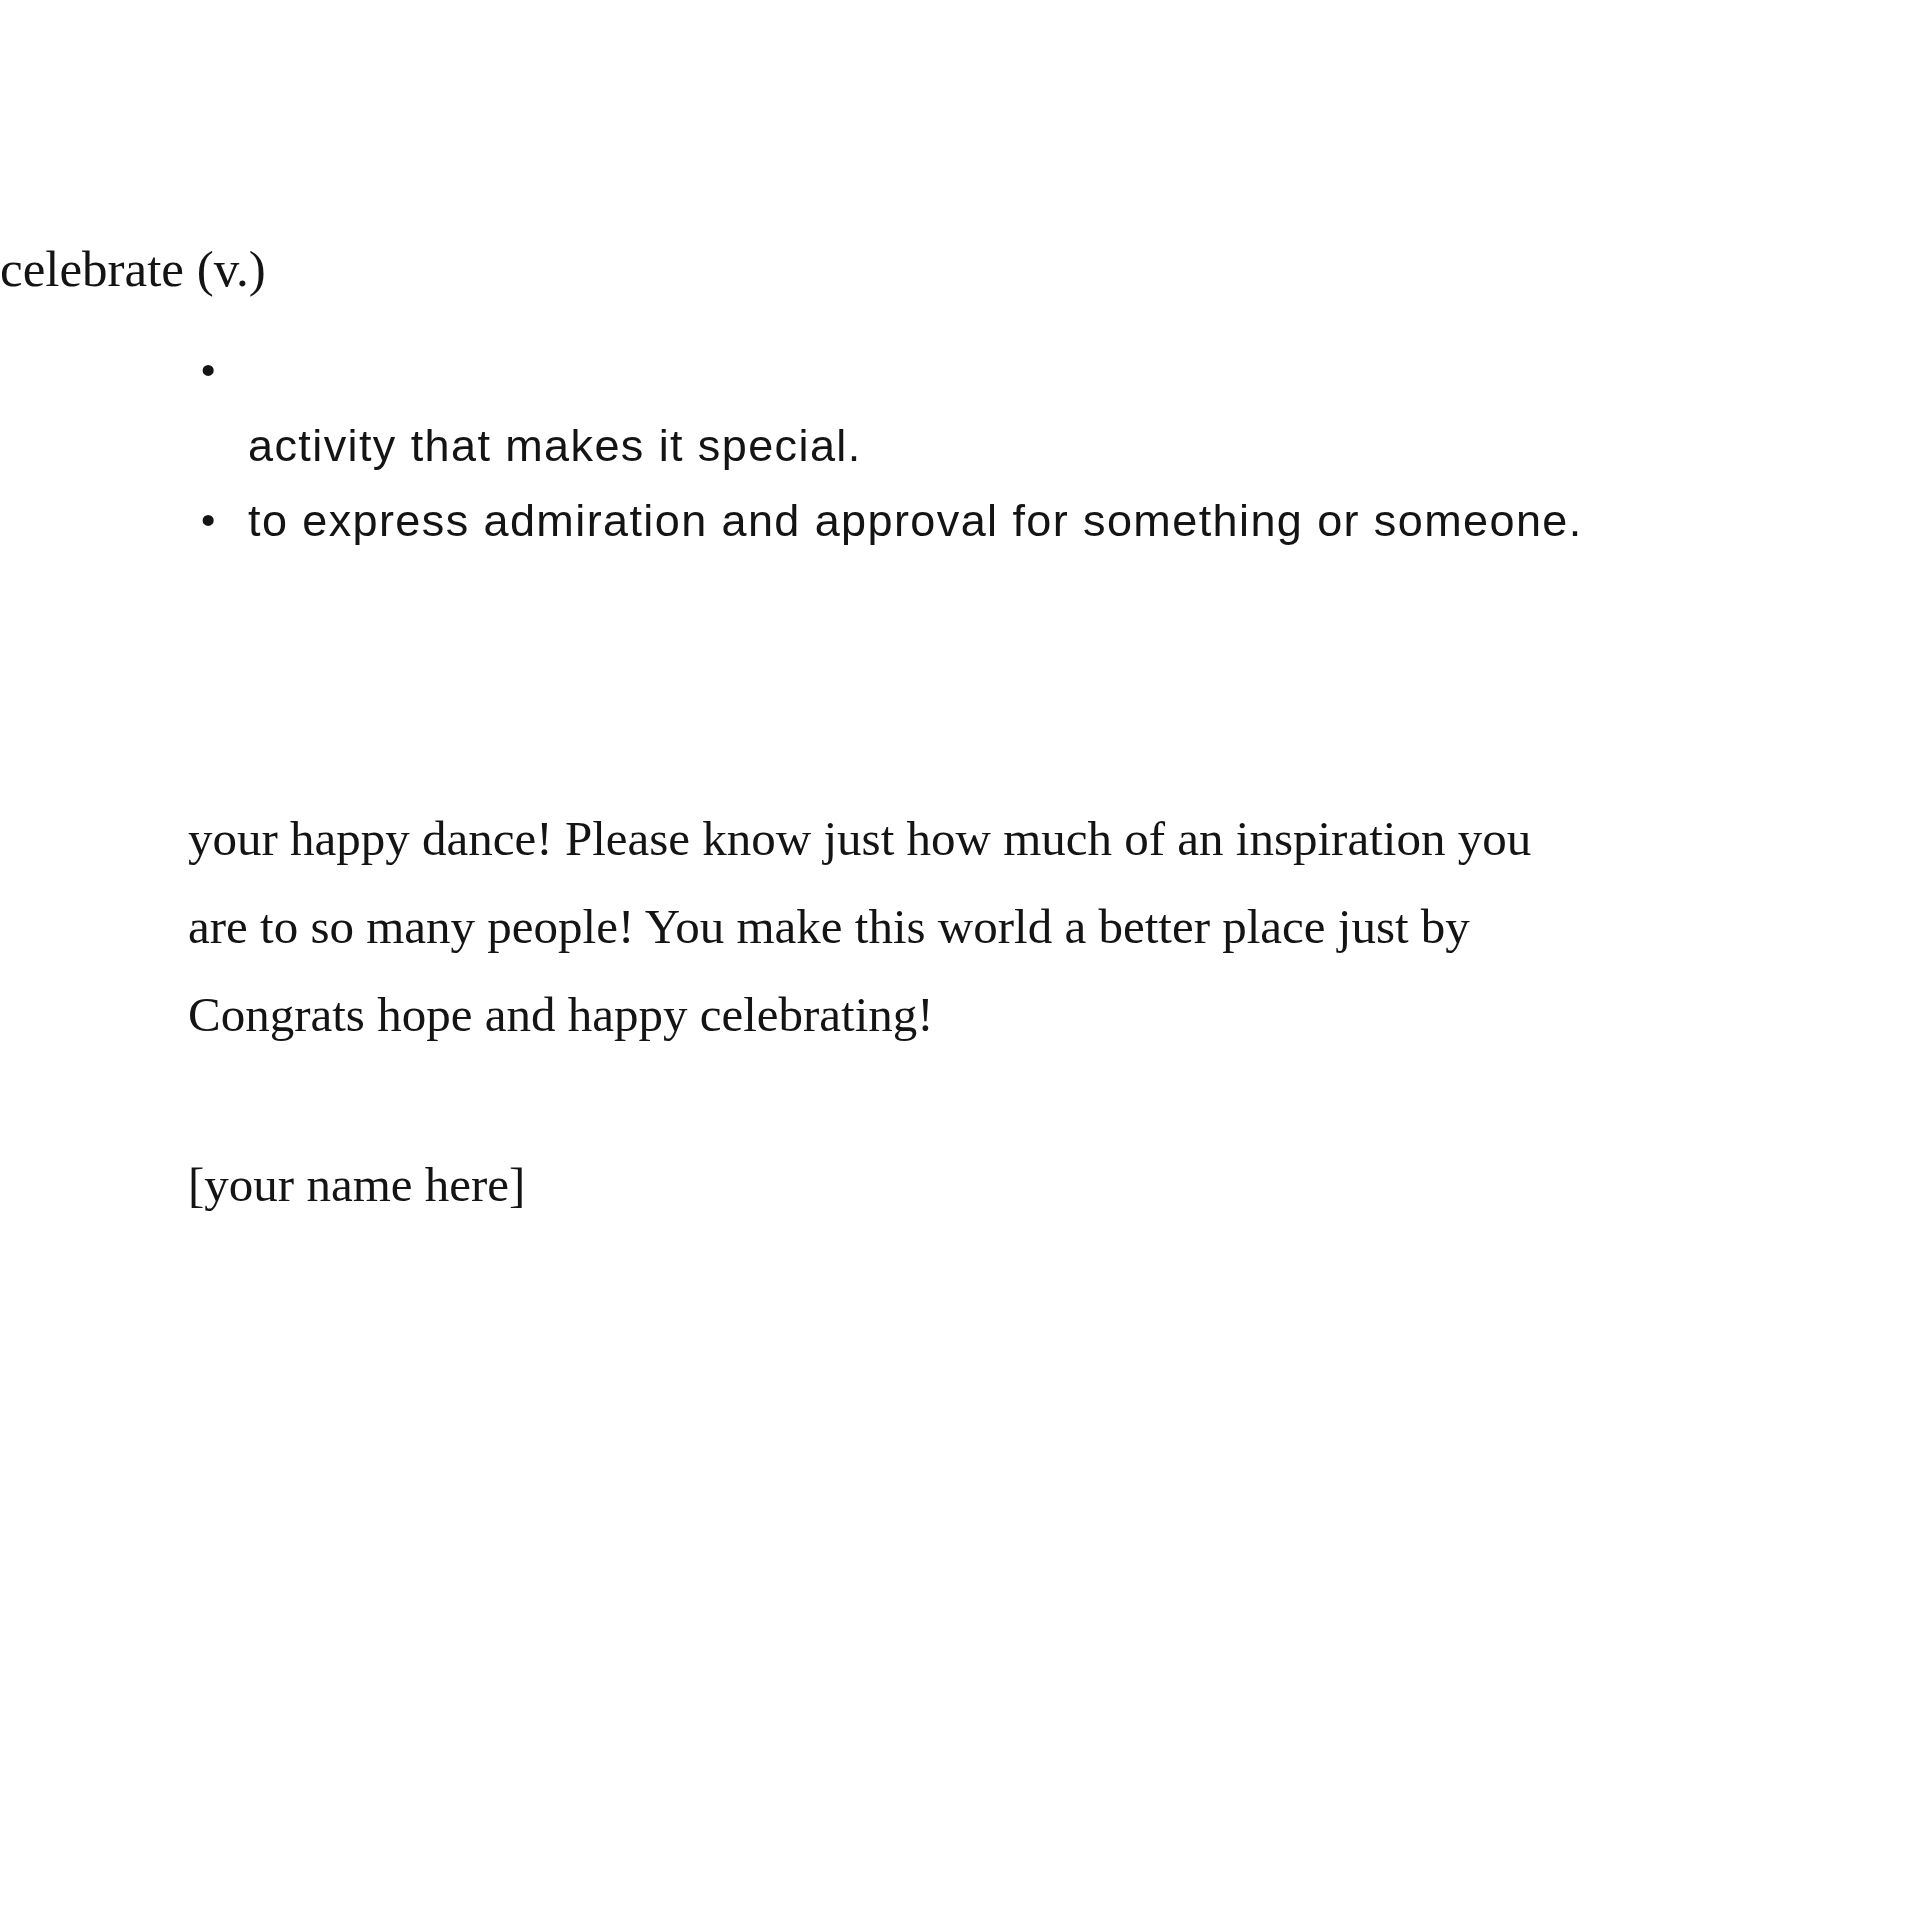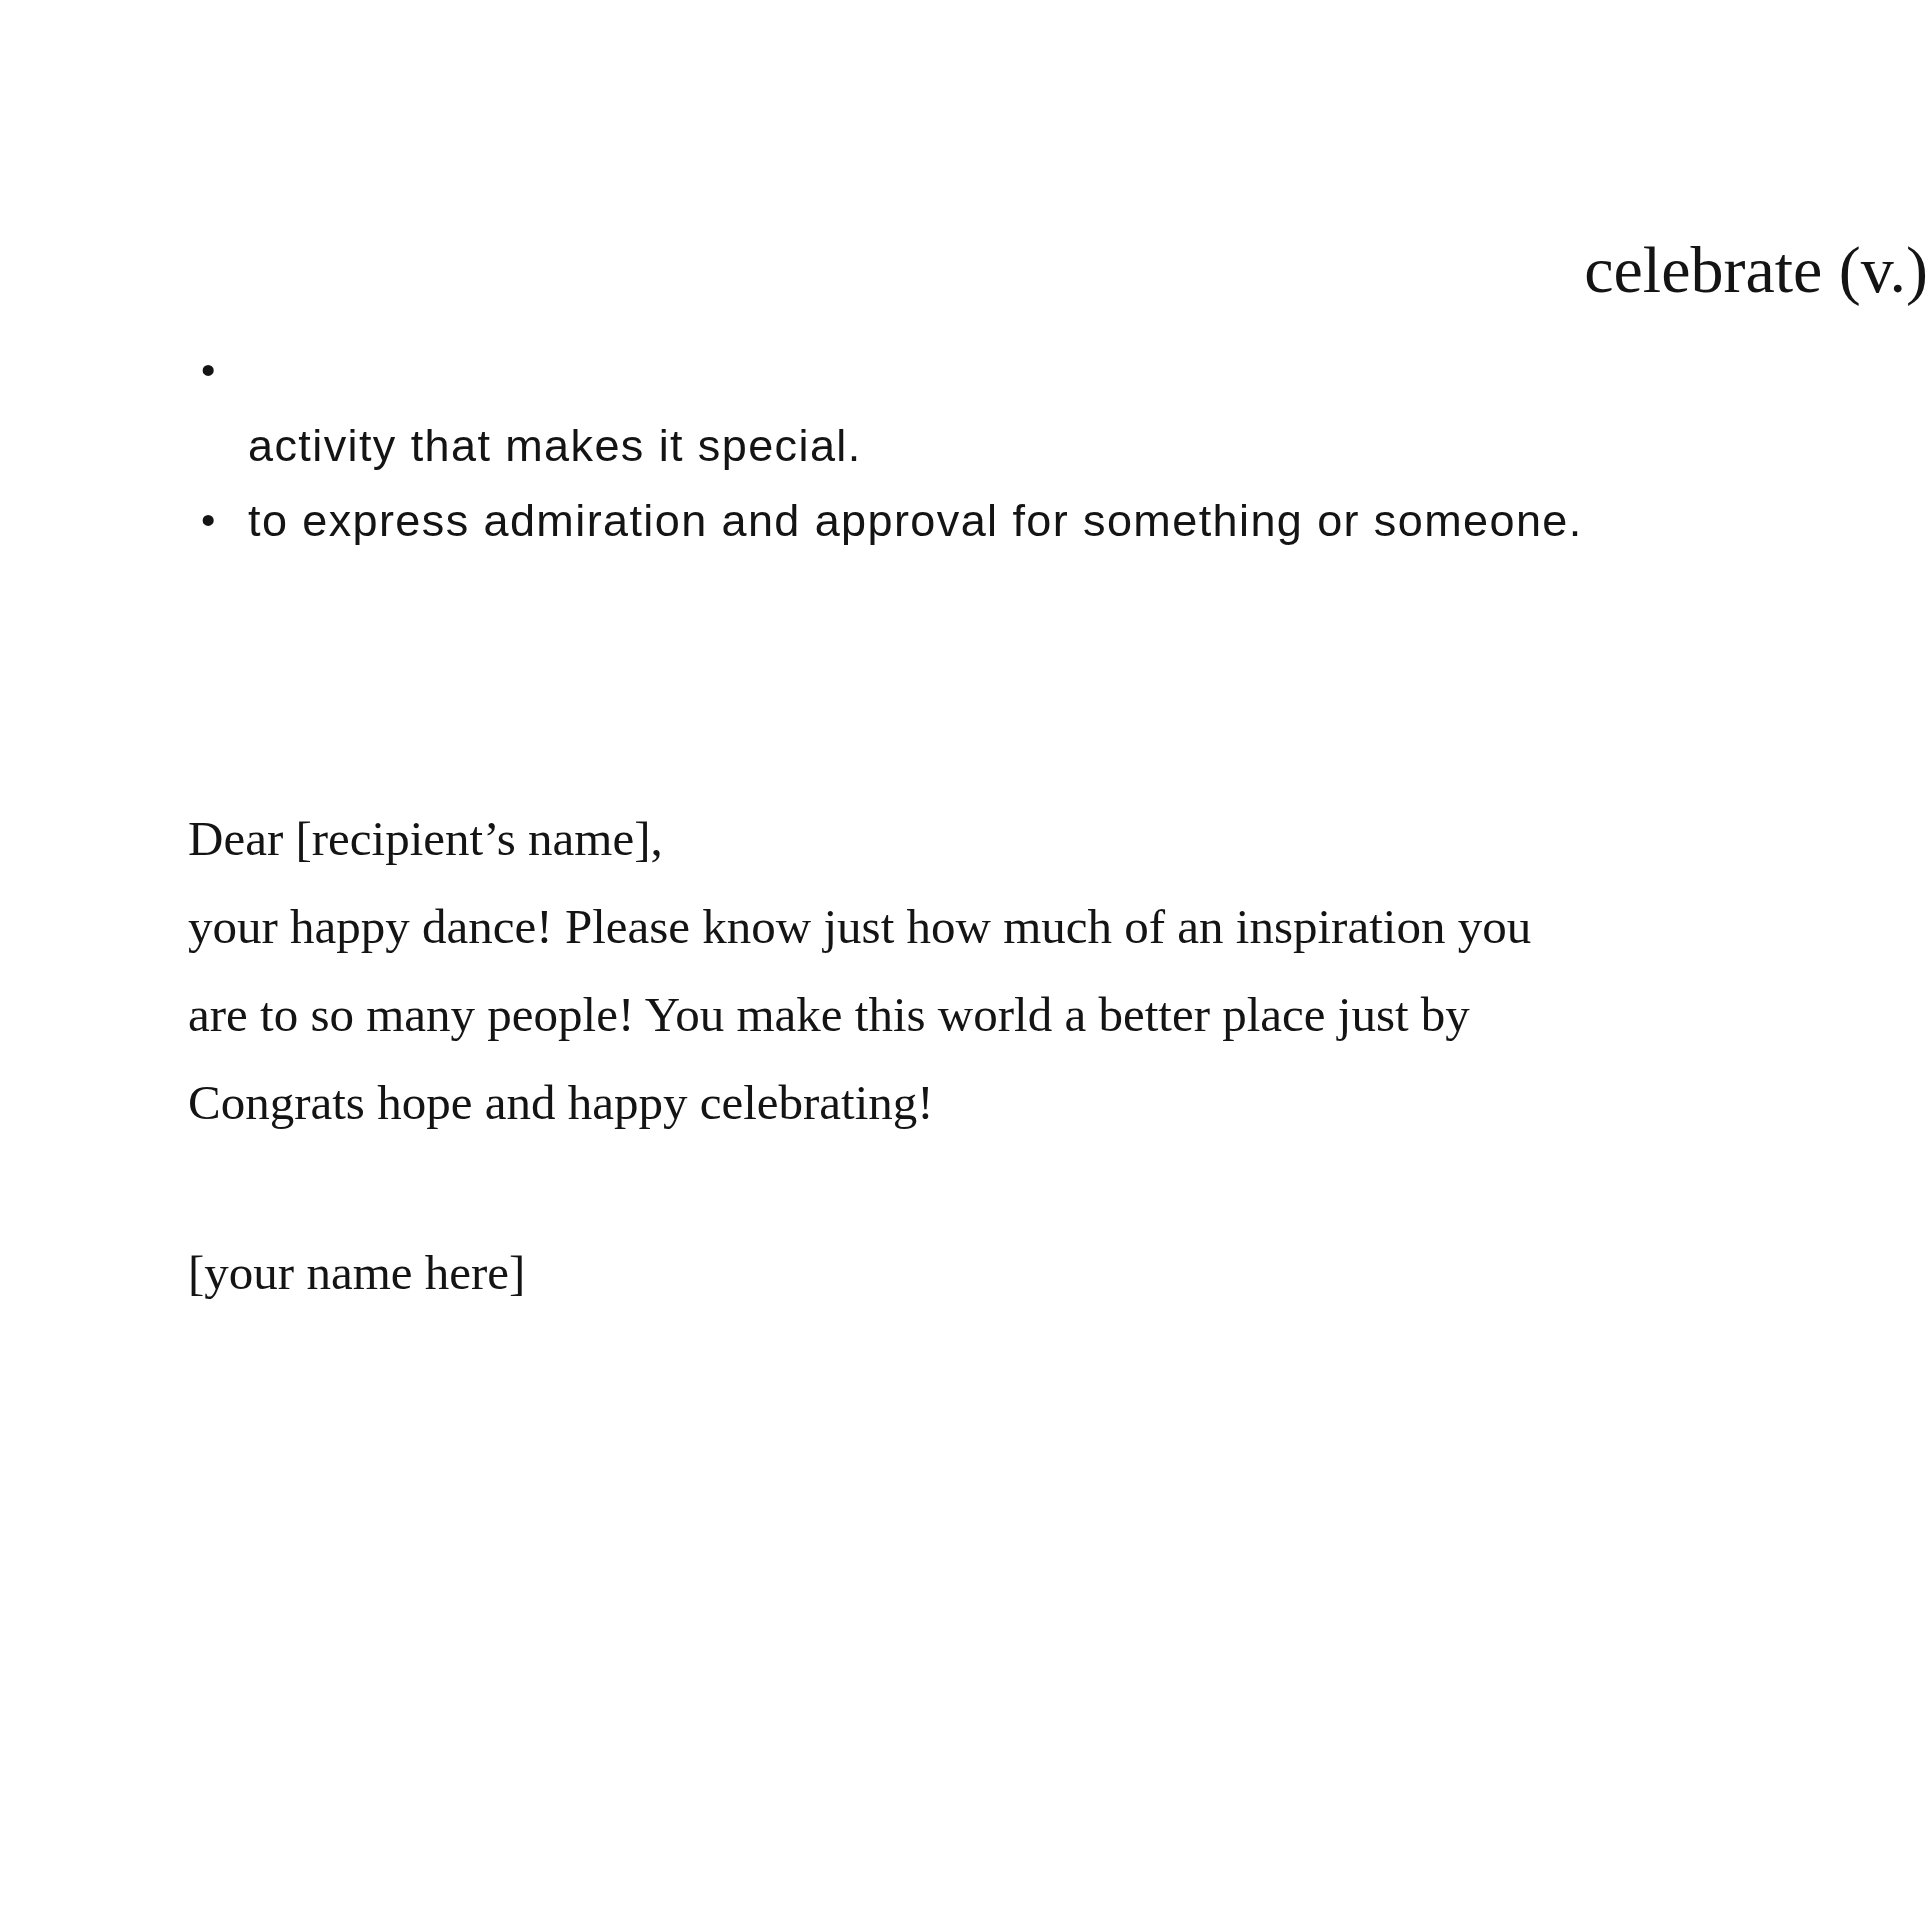--- a/index.html
+++ b/index.html
@@ -15,23 +15,23 @@
     color: #141414;
     overflow: hidden;
   }
 
   
   .def-title {
     position: absolute;
     top: 230px;
     left: 0;
     width: 100%;
-    text-align: right;
+    text-align: left;
     font-family: "Liberation Serif", serif;
-    font-size: 66px;
+    font-size: 51px;
     line-height: 79px;
     font-weight: 400;
   }
   .def-list {
     position: absolute;
     top: 333px;
     left: 188px;
     right: 94px;
     font-family: "Liberation Sans", sans-serif;
     font-size: 45px;
@@ -88,21 +88,20 @@
     <div class="def-item">
       <span class="def-marker">•</span>
       <span class="def-text">
         <span class="def-line">to express admiration and approval for something or someone.</span>
       </span>
     </div>
 
   </div>
 
   <div class="letter">
-    <div class="letter-line">Dear [recipient’s name],</div>
     <div class="letter-line">your happy dance! Please know just how much of an inspiration you</div>
     <div class="letter-line">are to so many people! You make this world a better place just by</div>
     <div class="letter-line">Congrats hope and happy celebrating!</div>
     <div class="letter-spacer"></div>
     <div class="letter-line">[your name here]</div>
   </div>
 
 </div>
 
 

